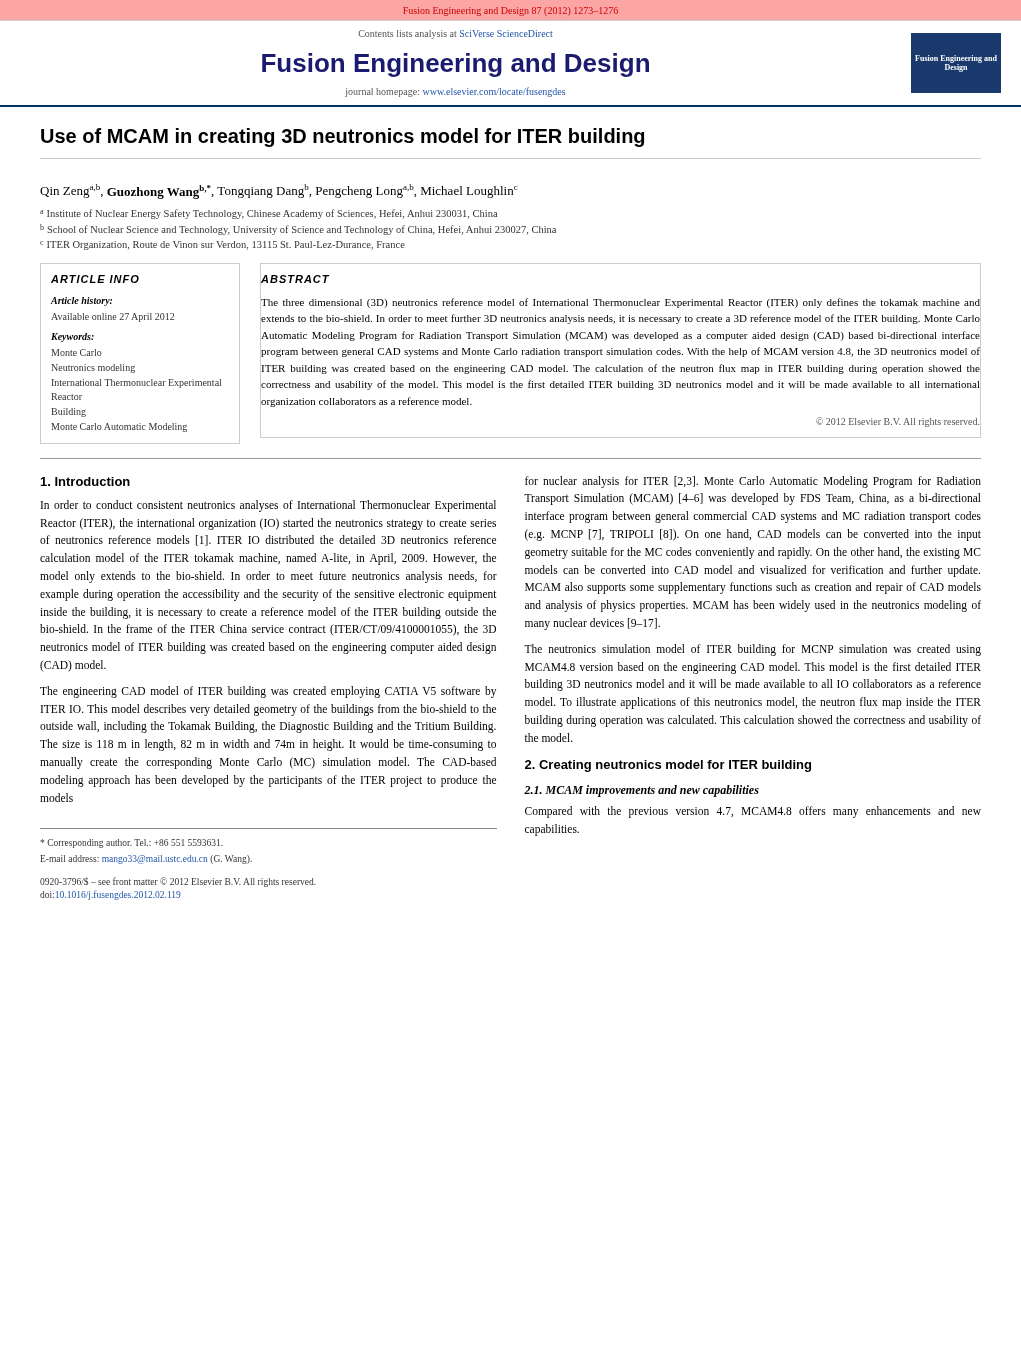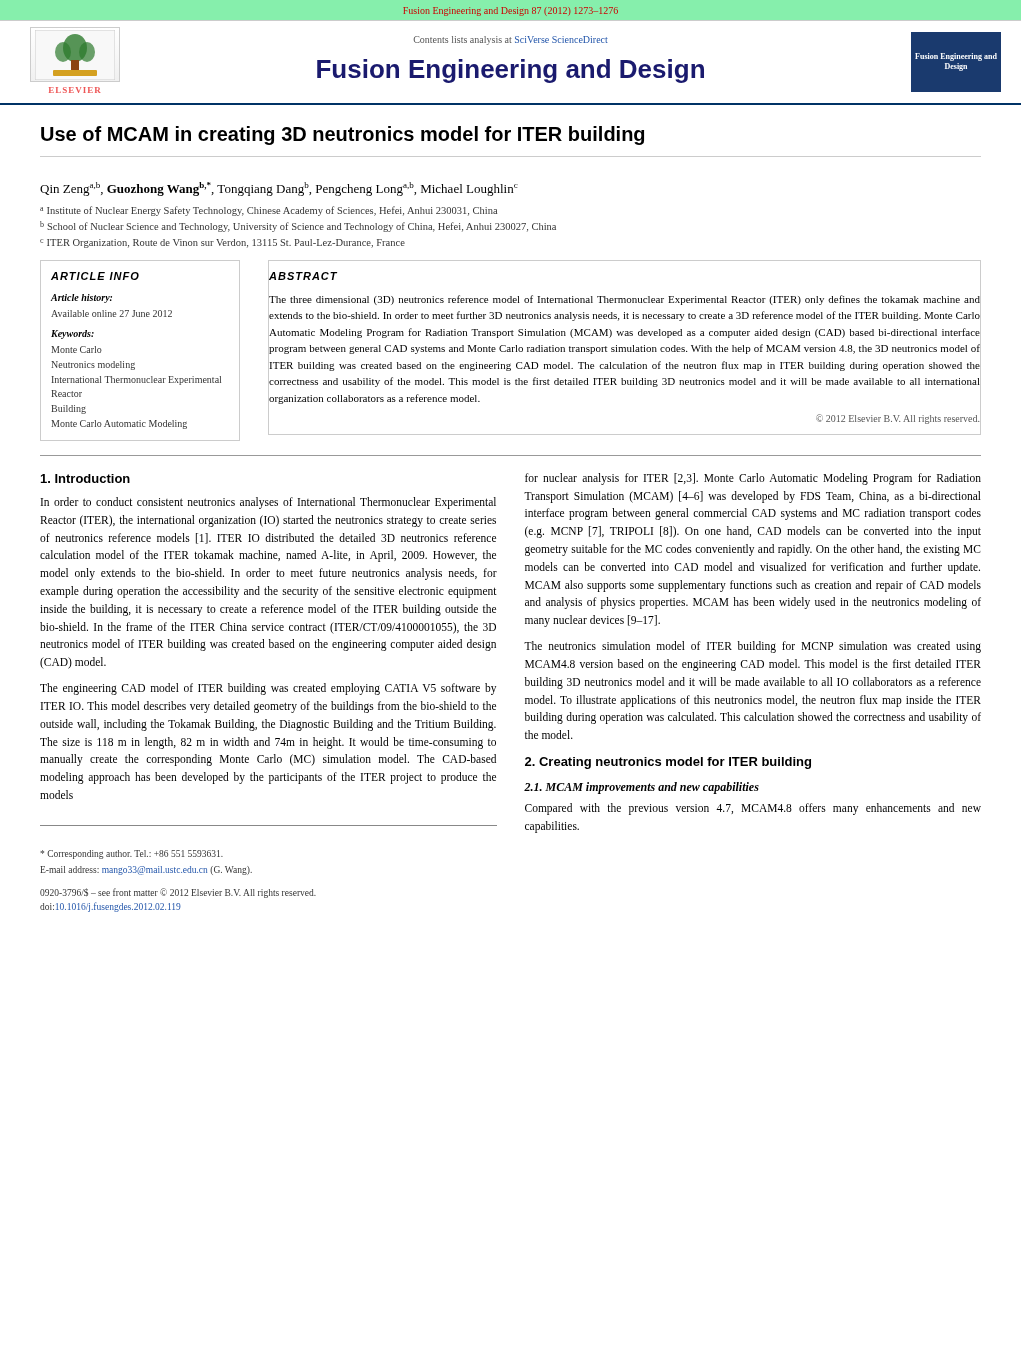--- a/index.html
+++ b/index.html
@@ -8,21 +8,21 @@
       background: #fff;
       color: #000;
       width: 1021px;
       min-height: 1351px;
       font-size: 13px;
       line-height: 1.4;
     }
 
     
     .top-banner {
-      background: #86efac;
+      background: #fca5a5;
       text-align: center;
       font-size: 10px;
       color: #c00;
       padding: 4px 0 2px;
       border-bottom: 1px solid #ccc;
     }
 
     
     .journal-header {
       display: flex;
@@ -149,21 +149,21 @@
       display: flex;
       gap: 3px;
     }
     .affiliations sup {
       font-size: 8px;
     }
 
     
     .two-col {
       display: flex;
-      gap: 28px;
+      gap: 20px;
       margin-top: 10px;
     }
     .col-left {
       width: 200px;
       flex-shrink: 0;
     }
     .col-right {
       flex: 1;
     }
 
@@ -265,21 +265,21 @@
       color: #000;
       text-align: justify;
       line-height: 1.55;
       margin-bottom: 8px;
     }
 
     
     .footer-area {
       margin-top: 20px;
       border-top: 1px solid #888;
-      padding-top: 22px;
+      padding-top: 8px;
     }
     .footer-note {
       font-size: 9.5px;
       color: #333;
       line-height: 1.5;
       font-family: Liberation Serif, serif;
     }
     .footer-note a {
       color: #2255aa;
       text-decoration: none;
@@ -301,43 +301,30 @@
     }
   </style>
 </head>
 <body>
 
 <div class="top-banner">
   <span>Fusion Engineering and Design 87 (2012) 1273–1276</span>
 </div>
 
 <div class="journal-header">
-  <div class="journal-header-left">
-    <div class="elsevier-logo">
-      <div class="elsevier-logo-img">
-        <svg width="80" height="50" viewBox="0 0 80 50">
-          <rect x="0" y="0" width="80" height="50" fill="#f8f8f8" stroke="#ccc"></rect>
-
-          <ellipse cx="40" cy="18" rx="12" ry="14" fill="#2d7a2d" opacity="0.8"></ellipse>
-          <ellipse cx="28" cy="22" rx="8" ry="10" fill="#2d7a2d" opacity="0.7"></ellipse>
-          <ellipse cx="52" cy="22" rx="8" ry="10" fill="#2d7a2d" opacity="0.7"></ellipse>
-          <rect x="36" y="30" width="8" height="12" fill="#8B4513"></rect>
-
-          <rect x="18" y="40" width="44" height="6" fill="#d4a020" rx="1"></rect>
-        </svg>
-      </div>
-      <div class="elsevier-text">ELSEVIER</div>
-    </div>
-  </div>
   <div class="journal-header-center">
     <div class="sciverse-link">
       <span>Contents lists analysis at</span>
       <a href="#">SciVerse ScienceDirect</a>
     </div>
     <div class="journal-title-big">Fusion Engineering and Design</div>
+    <div class="journal-homepage">
+      <span>journal homepage:</span>
+      <a href="#">www.elsevier.com/locate/fusengdes</a>
+    </div>
   </div>
   <div class="journal-header-right">
     <div class="journal-logo-box">
       <span class="logo-title">Fusion Engineering and Design</span>
     </div>
   </div>
 </div>
 
 <div class="main-content">
 
@@ -360,21 +347,21 @@
       <sup>c</sup>
         <span> ITER Organization, Route de Vinon sur Verdon, 13115 St. Paul-Lez-Durance, France</span>
     </div>
   </div>
 
   <div class="two-col">
     <div class="col-left">
       <div class="article-info">
         <div class="article-info-title">ARTICLE INFO</div>
         <div class="article-info-section-title">Article history:</div>
-        <div class="article-info-text">Available online 27 June 2012</div>
+        <div class="article-info-text">Available online 27 April 2012</div>
         <div class="article-info-section-title">Keywords:</div>
         <ul class="keywords-list">
           <li>Monte Carlo</li>
           <li>Neutronics modeling</li>
           <li>International Thermonuclear Experimental Reactor</li>
           <li>Building</li>
           <li>Monte Carlo Automatic Modeling</li>
         </ul>
       </div>
     </div>

